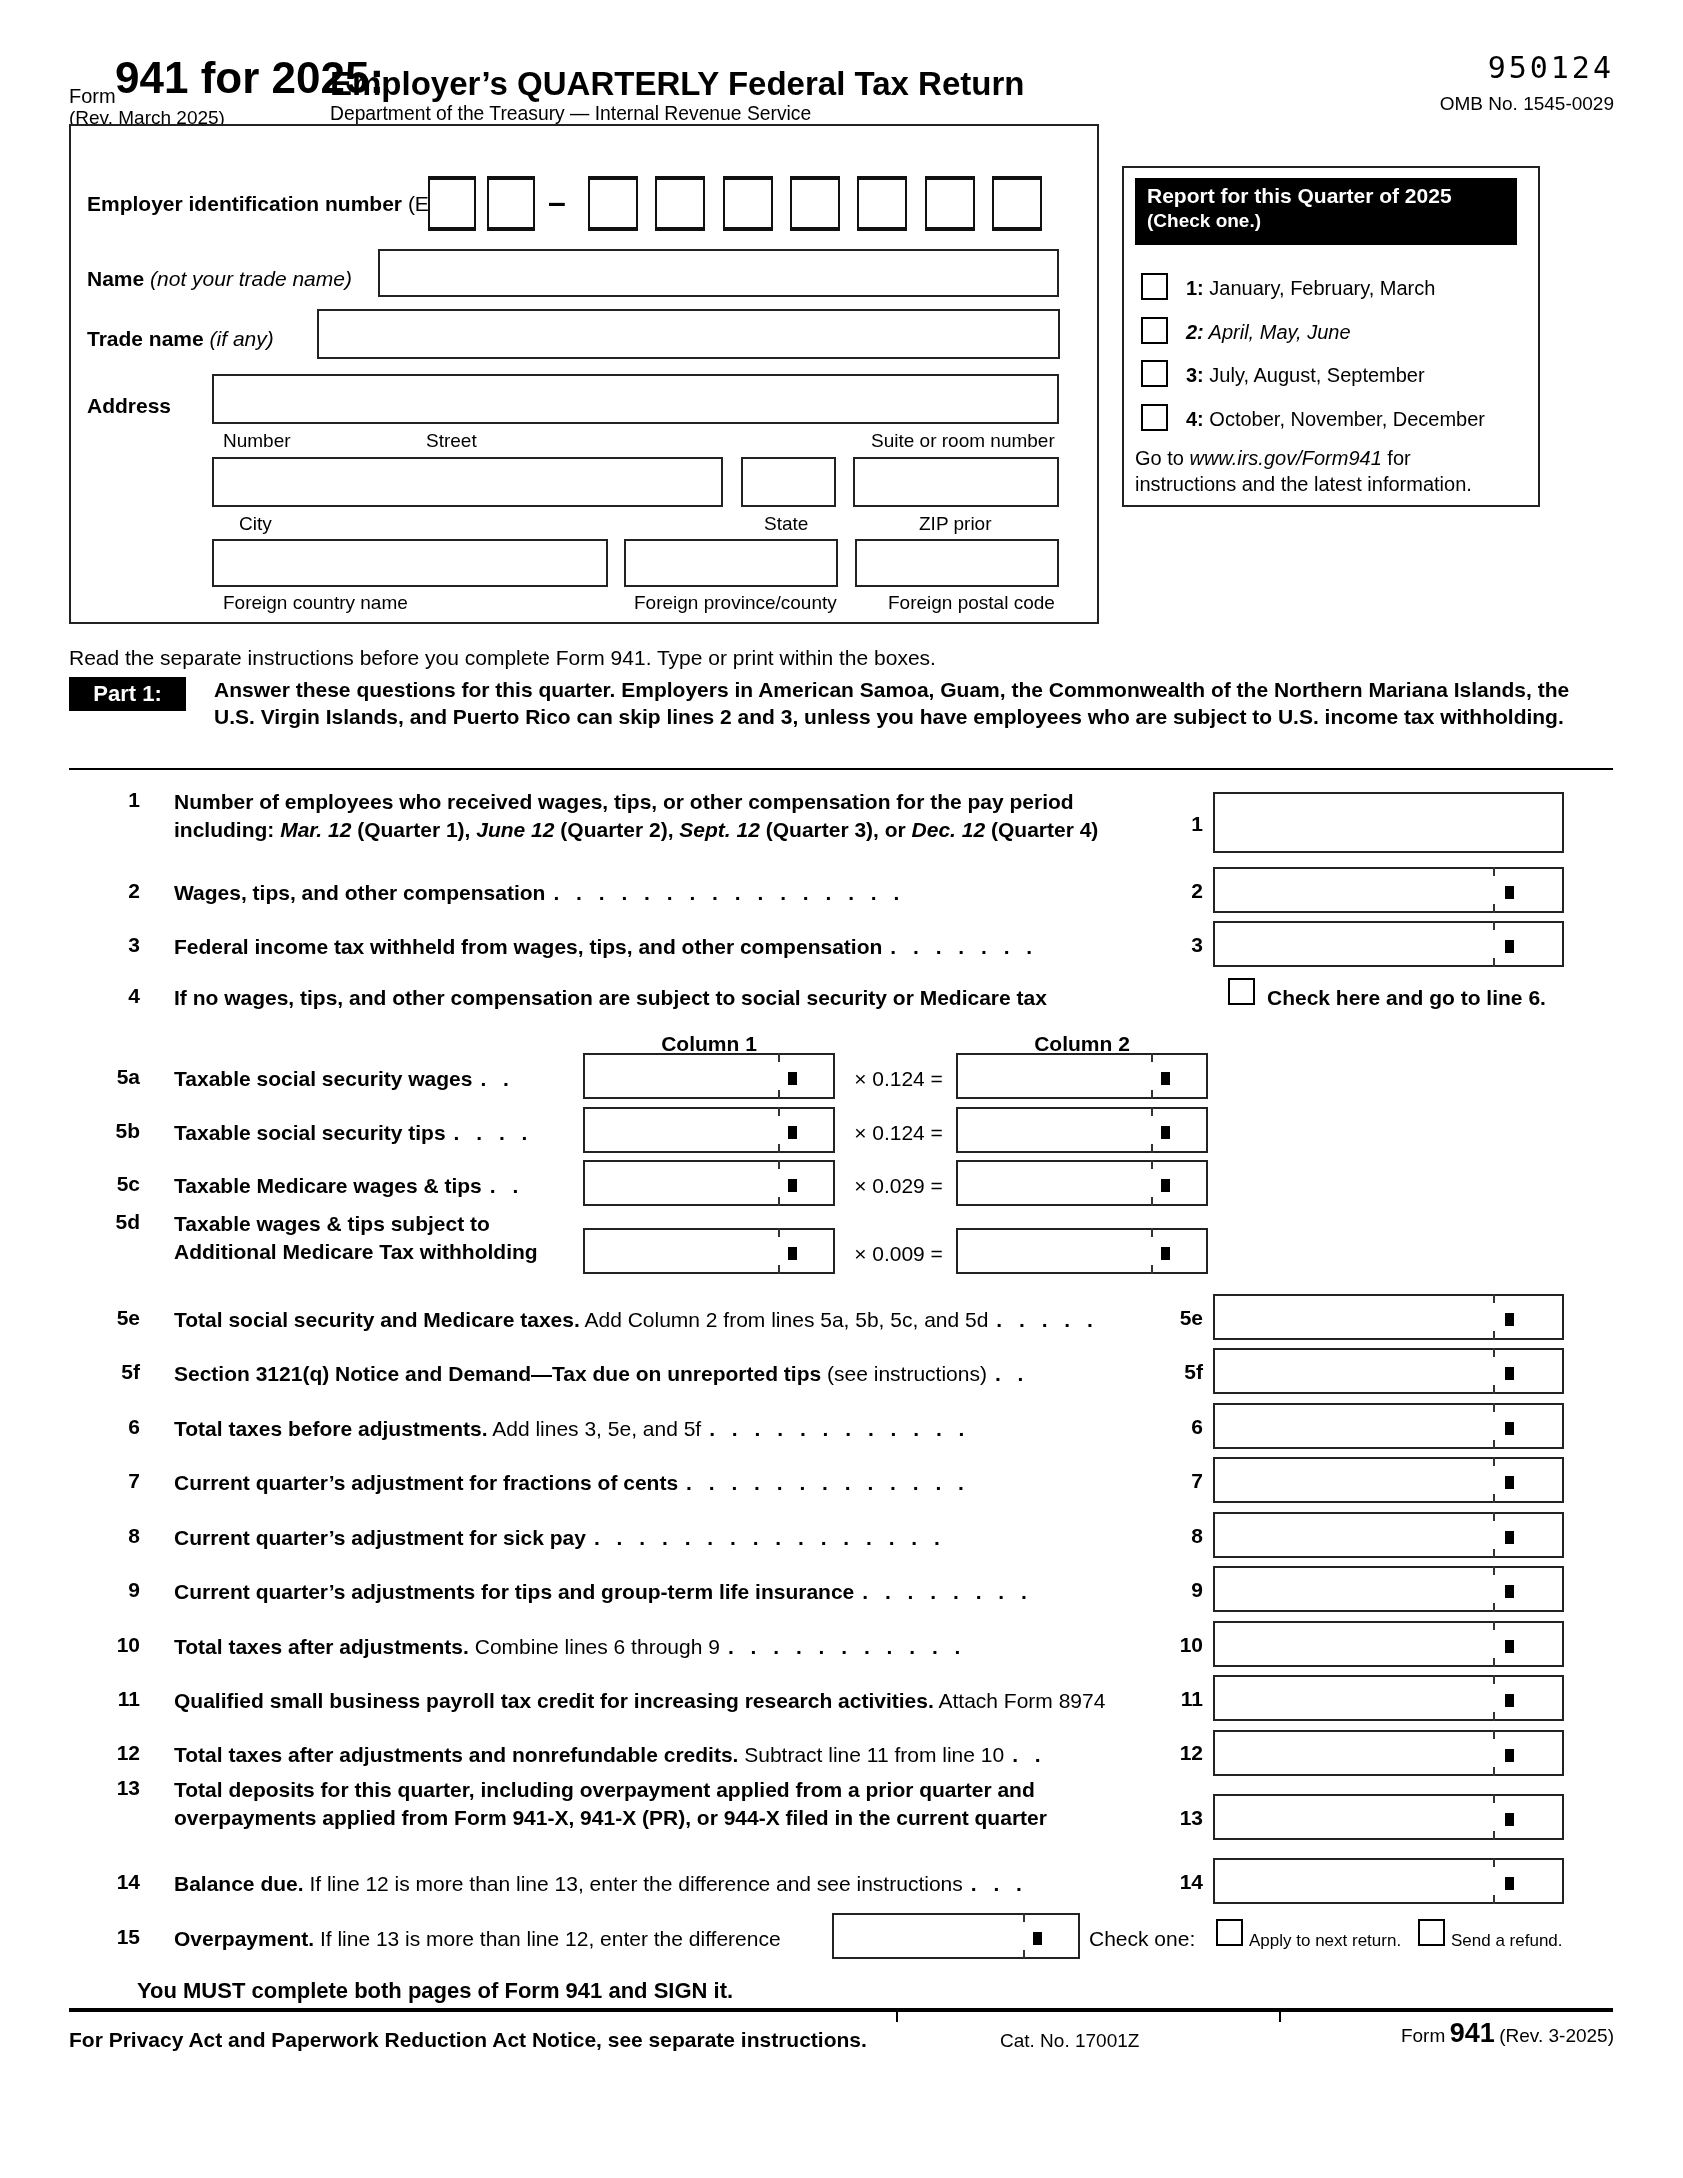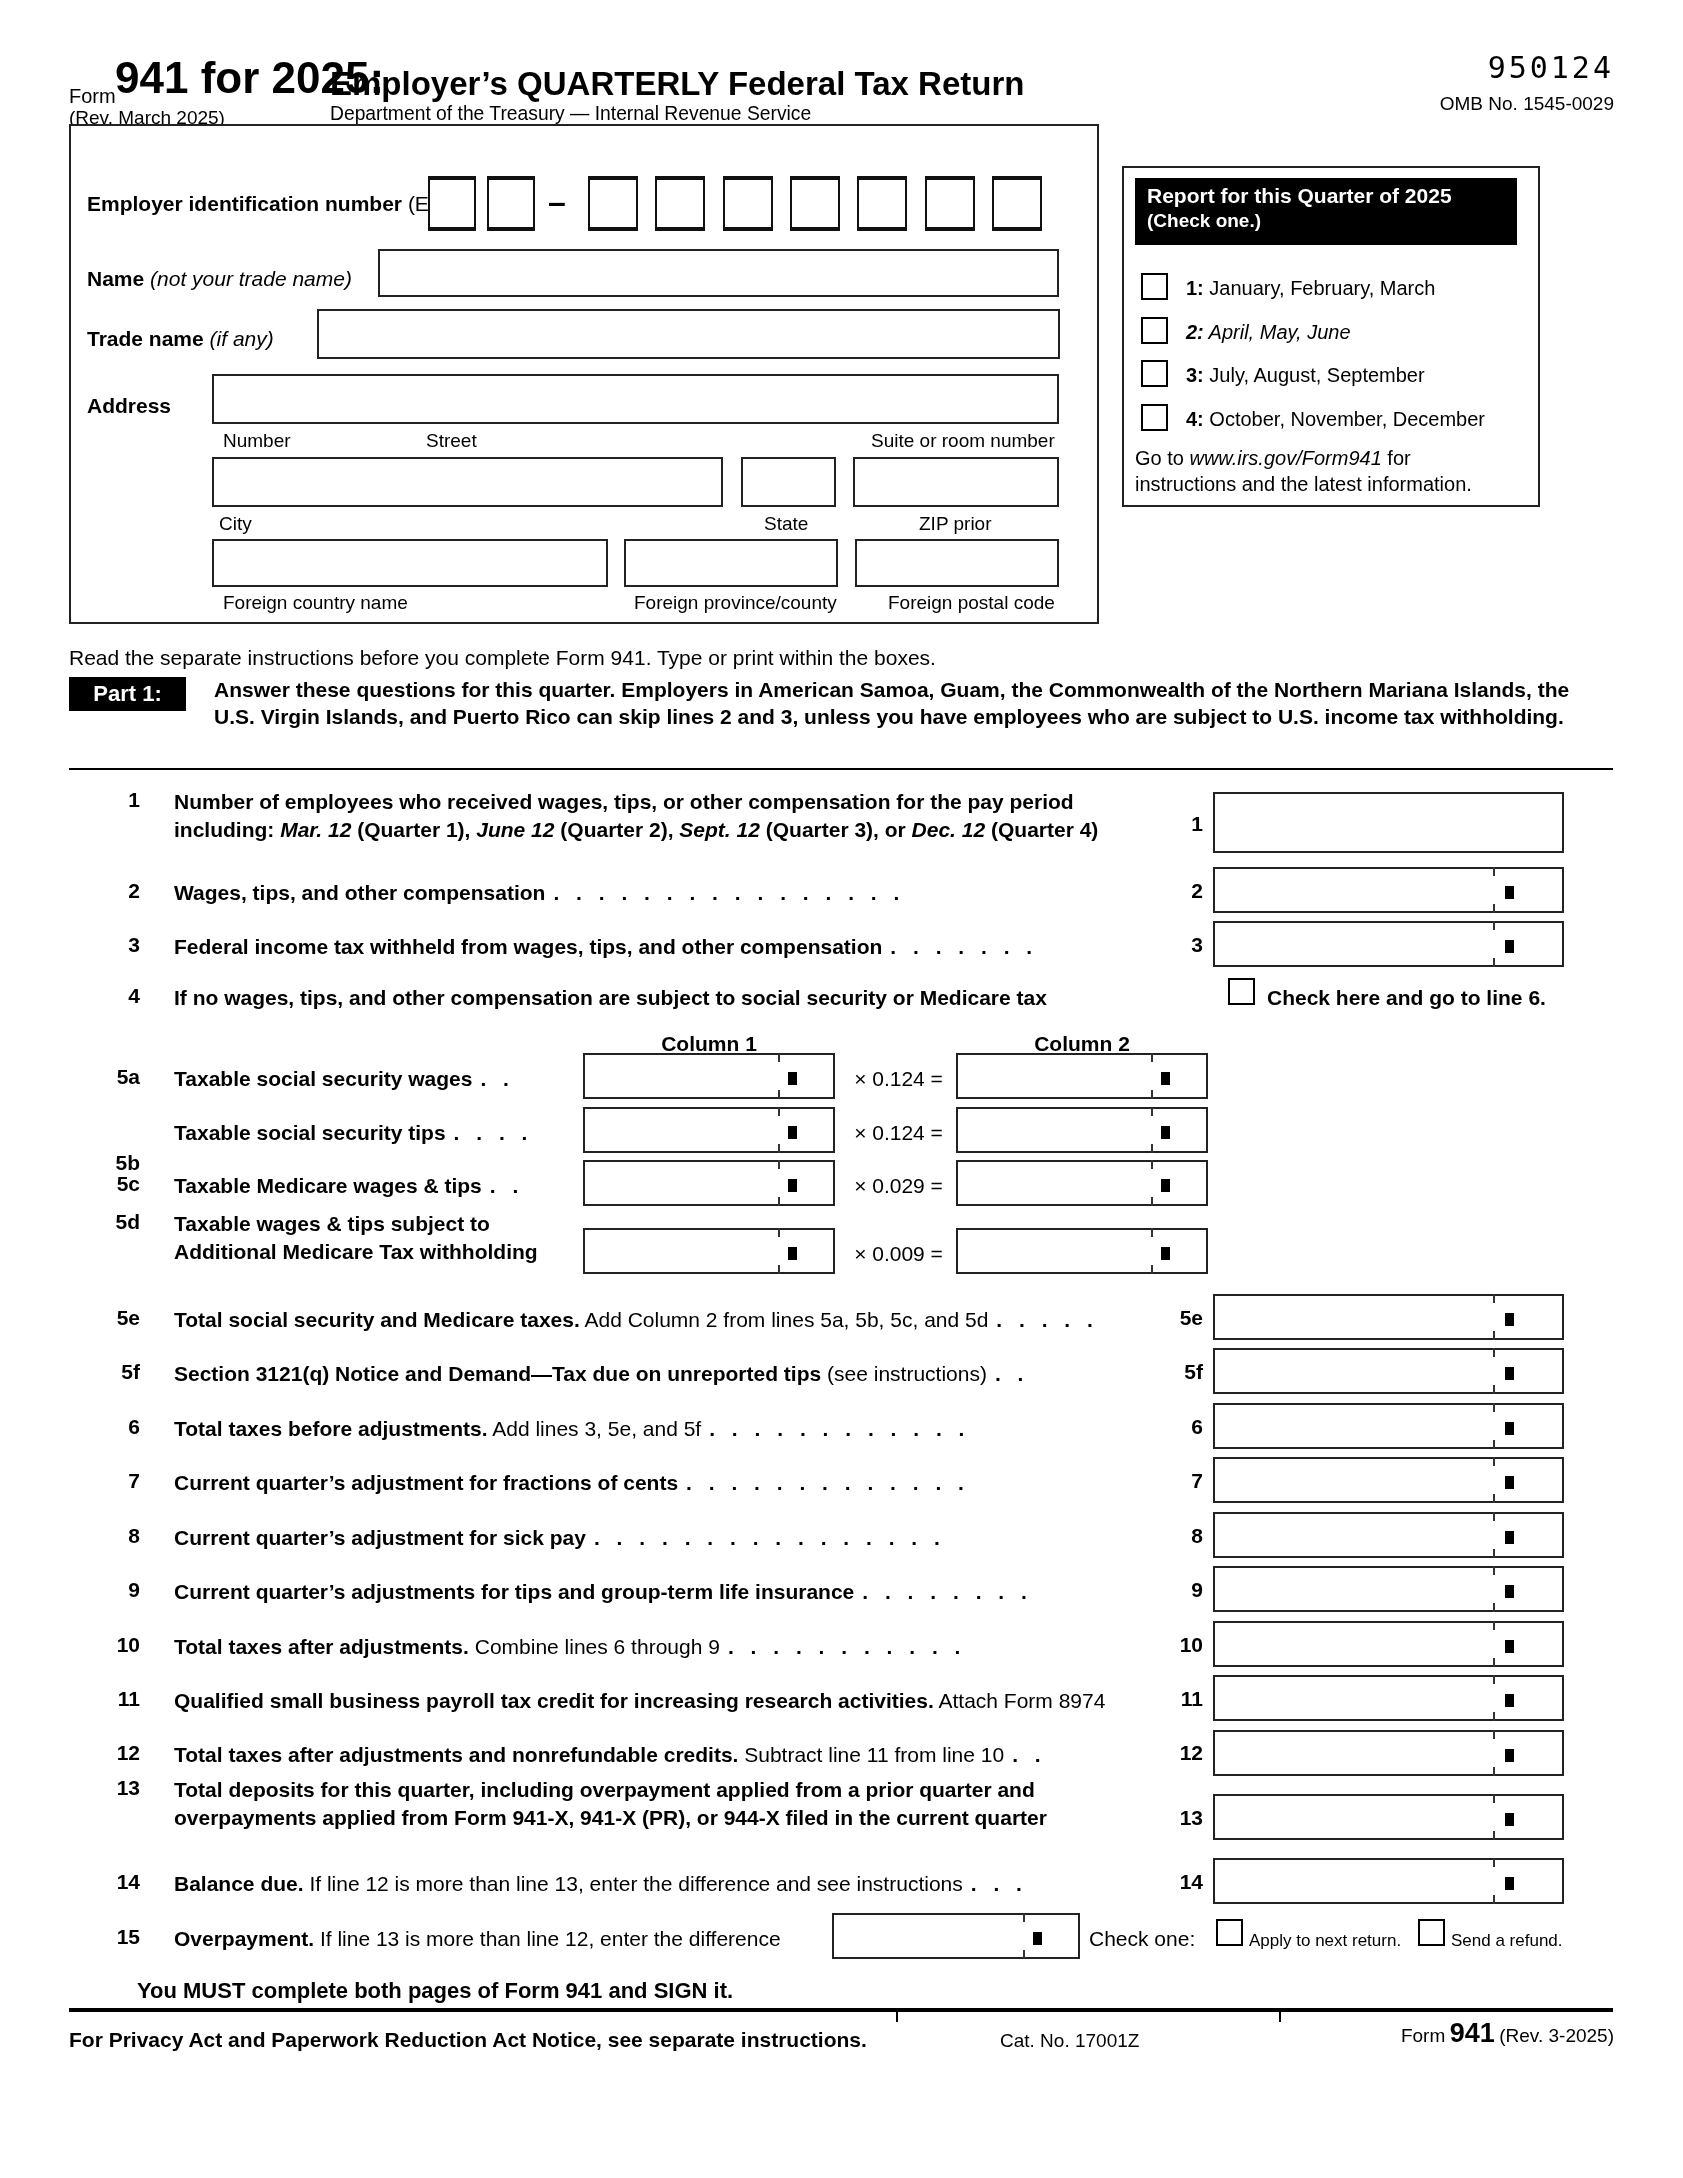--- a/index.html
+++ b/index.html
@@ -63,21 +63,21 @@
 
   <div class="abs fs21 b" style="left:87px;top:392px;">Address</div>
   <div class="box" style="left:212px;top:374px;width:847px;height:50px;"></div>
   <div class="abs fs19" style="left:223px;top:430px;">Number</div>
   <div class="abs fs19" style="left:426px;top:430px;">Street</div>
   <div class="abs fs19" style="left:871px;top:430px;">Suite or room number</div>
 
   <div class="box" style="left:212px;top:457px;width:511px;height:50px;"></div>
   <div class="box" style="left:741px;top:457px;width:95px;height:50px;"></div>
   <div class="box" style="left:853px;top:457px;width:206px;height:50px;"></div>
-  <div class="abs fs19" style="left:219px;top:513px;">City</div>
+  <div class="abs fs19" style="left:239px;top:513px;">City</div>
   <div class="abs fs19" style="left:764px;top:513px;">State</div>
   <div class="abs fs19" style="left:919px;top:513px;">ZIP prior</div>
 
   <div class="box" style="left:212px;top:539px;width:396px;height:48px;"></div>
   <div class="box" style="left:624px;top:539px;width:214px;height:48px;"></div>
   <div class="box" style="left:855px;top:539px;width:204px;height:48px;"></div>
   <div class="abs fs19" style="left:223px;top:592px;">Foreign country name</div>
   <div class="abs fs19" style="left:634px;top:592px;">Foreign province/county</div>
   <div class="abs fs19" style="left:888px;top:592px;">Foreign postal code</div>
 
@@ -140,21 +140,21 @@
   <div class="box money small" style="left:583px;top:1053px;width:252px;height:46px;">
       <div class="sep"></div>
       <div class="sq"></div>
     </div>
   <div class="abs fs21" style="left:846px;top:1065px;width:105px;text-align:center;">× 0.124 =</div>
   <div class="box money small" style="left:956px;top:1053px;width:252px;height:46px;">
       <div class="sep"></div>
       <div class="sq"></div>
     </div>
 
-  <div class="abs num" style="left:69px;top:1119px;width:71px;margin-top:32px;">5b</div>
+  <div class="abs num" style="left:69px;top:1119px;width:71px;">5b</div>
   <div class="abs label" style="left:174px;top:1119px;width:401px;"><span class="b">Taxable social security tips</span><span class="dots">. . . .</span></div>
   <div class="box money small" style="left:583px;top:1107px;width:252px;height:46px;">
       <div class="sep"></div>
       <div class="sq"></div>
     </div>
   <div class="abs fs21" style="left:846px;top:1119px;width:105px;text-align:center;">× 0.124 =</div>
   <div class="box money small" style="left:956px;top:1107px;width:252px;height:46px;">
       <div class="sep"></div>
       <div class="sq"></div>
     </div>

